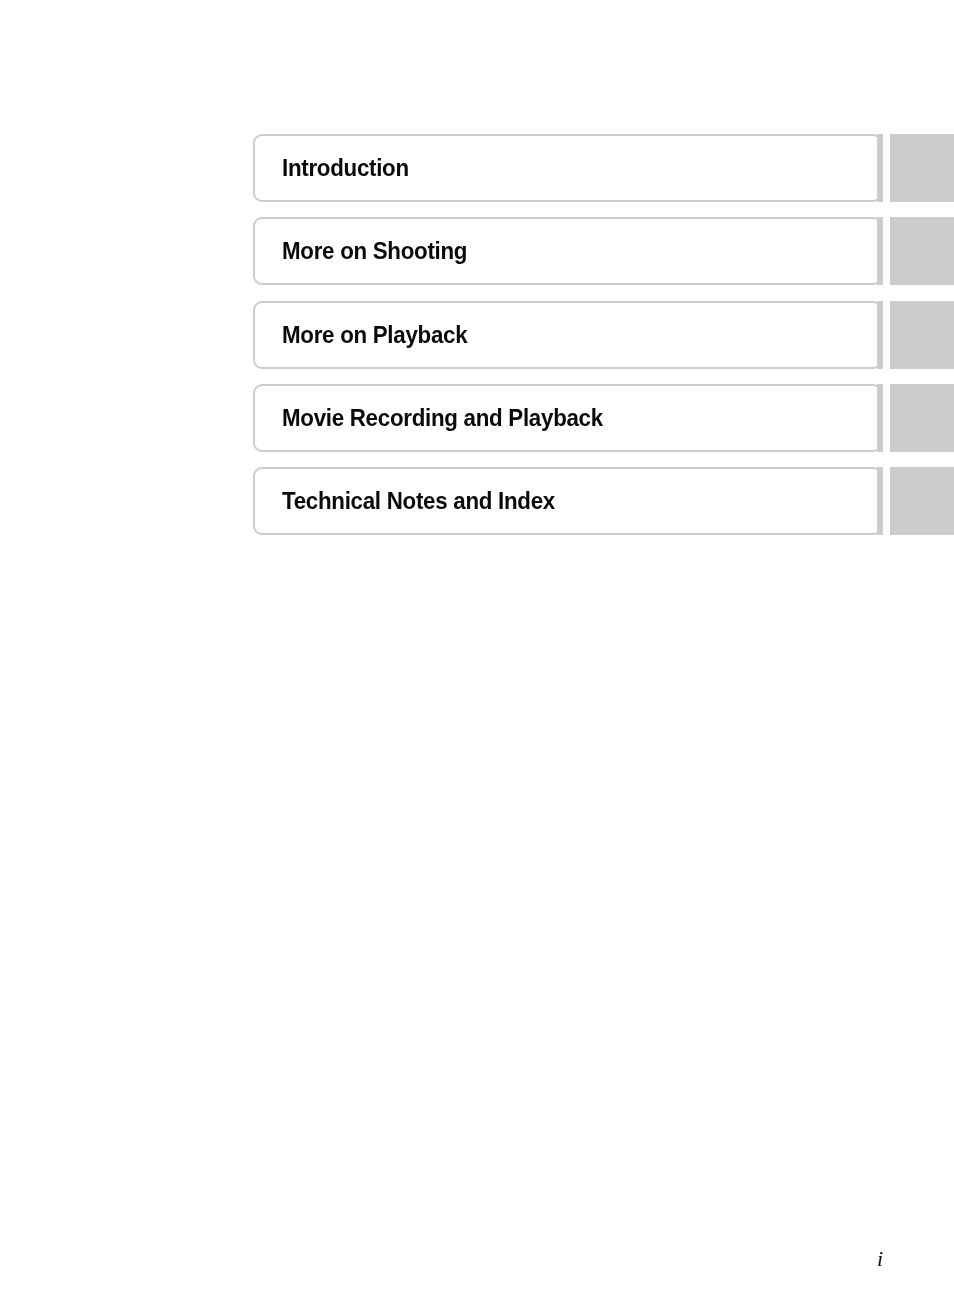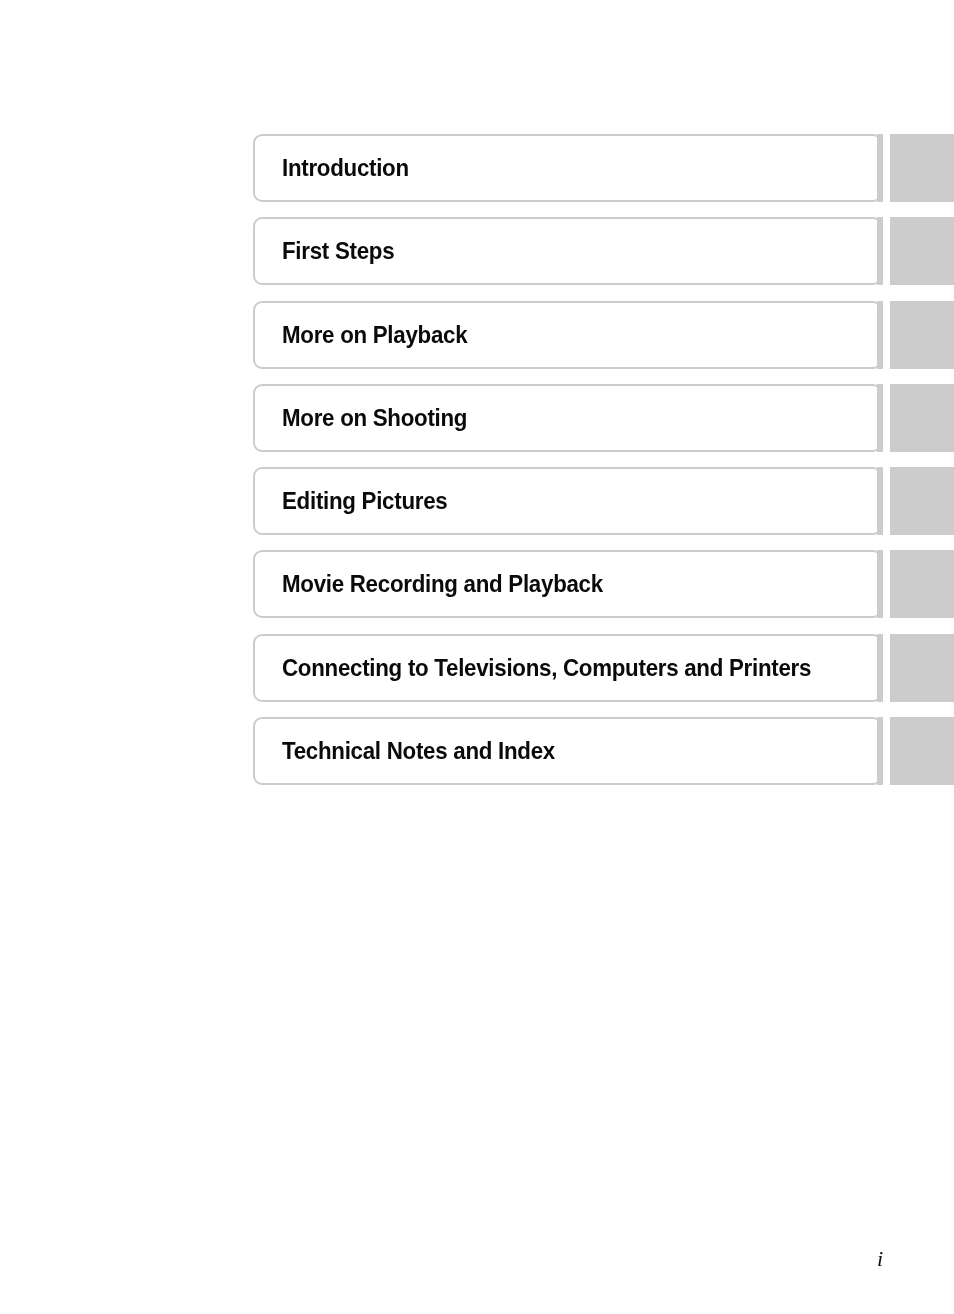--- a/index.html
+++ b/index.html
@@ -154,61 +154,37 @@
         <div class="chapter-panel">
           <div class="chapter-title">
             <span>Introduction</span>
           </div>
         </div>
         <div class="chapter-tab"></div>
       </div>
       <div class="chapter-row">
         <div class="chapter-panel">
           <div class="chapter-title">
-            <span>First Steps</span>
+            <span>More on Shooting</span>
           </div>
         </div>
         <div class="chapter-tab"></div>
       </div>
       <div class="chapter-row">
         <div class="chapter-panel">
           <div class="chapter-title">
             <span>More on Playback</span>
           </div>
         </div>
         <div class="chapter-tab"></div>
       </div>
       <div class="chapter-row">
         <div class="chapter-panel">
           <div class="chapter-title">
-            <span>More on Shooting</span>
-          </div>
-        </div>
-        <div class="chapter-tab"></div>
-      </div>
-      <div class="chapter-row">
-        <div class="chapter-panel">
-          <div class="chapter-title">
-            <span>Editing Pictures</span>
-          </div>
-        </div>
-        <div class="chapter-tab"></div>
-      </div>
-      <div class="chapter-row">
-        <div class="chapter-panel">
-          <div class="chapter-title">
             <span>Movie Recording and Playback</span>
-          </div>
-        </div>
-        <div class="chapter-tab"></div>
-      </div>
-      <div class="chapter-row">
-        <div class="chapter-panel">
-          <div class="chapter-title">
-            <span>Connecting to Televisions, Computers and Printers</span>
           </div>
         </div>
         <div class="chapter-tab"></div>
       </div>
       <div class="chapter-row">
         <div class="chapter-panel">
           <div class="chapter-title">
             <span>Technical Notes and Index</span>
           </div>
         </div>

